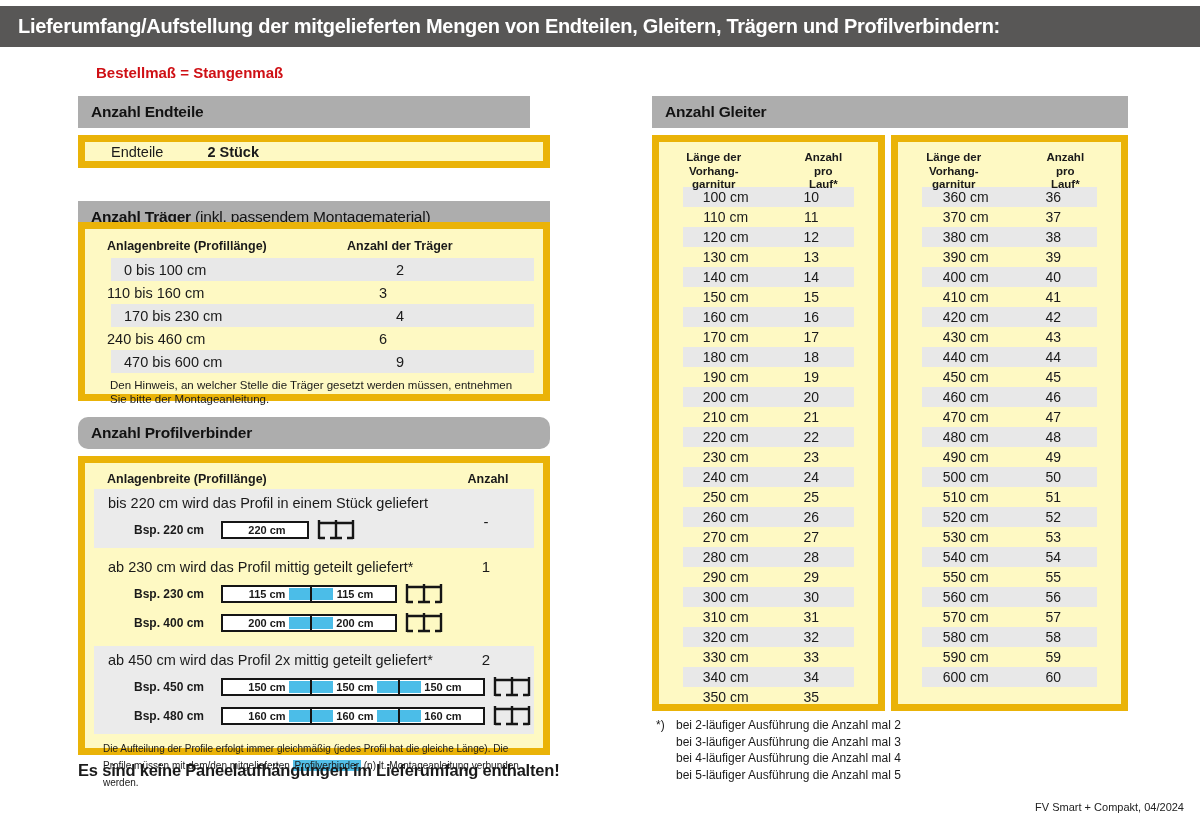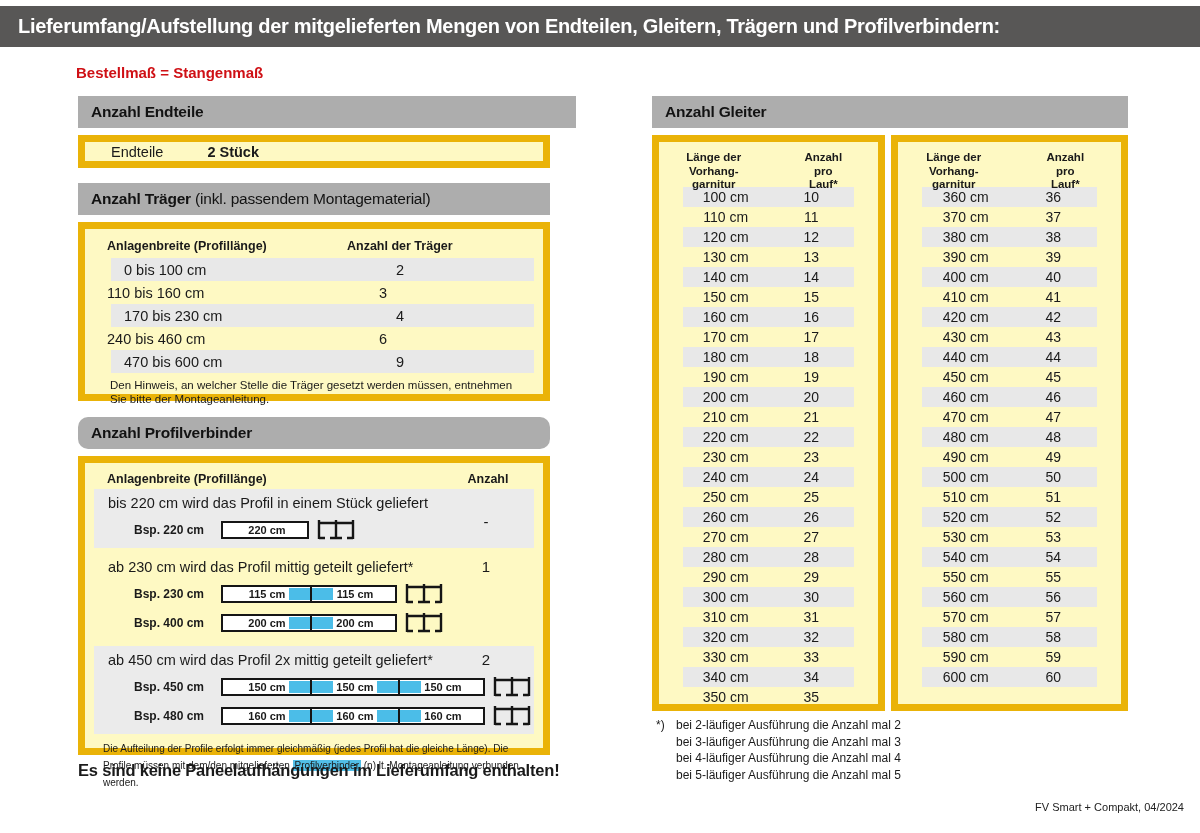--- a/index.html
+++ b/index.html
@@ -4,21 +4,21 @@
 <style>
   * { margin:0; padding:0; box-sizing:border-box; }
   html,body { width:1200px; height:833px; background:#ffffff; overflow:hidden;
     font-family:"Liberation Sans", sans-serif; color:#1a1a1a; }
 
   
   #topbar { position:absolute; left:0; top:6px; width:1200px; height:41px;
     background:#585756; color:#fff; display:flex; align-items:center;
     padding-left:18px; font-size:20px; font-weight:bold; letter-spacing:-0.3px; }
 
-  #subtitle { position:absolute; left:76px; top:64px; color:#cf1015;
+  #subtitle { position:absolute; left:96px; top:64px; color:#cf1015;
     font-weight:bold; font-size:15px; }
 
   
   .sec-h { position:absolute; height:32px; background:#adadad; color:#121212;
     display:flex; align-items:center; padding-left:13px; font-size:15.5px;
     font-weight:bold; letter-spacing:-0.2px; }
   .sec-h .light { font-weight:normal; white-space:pre; }
 
   
   .box { position:absolute; background:#fef9c3; border:7px solid #eab308; }
@@ -83,30 +83,30 @@
 </style>
 </head>
 <body>
 
 <div id="topbar">
   <span>Lieferumfang/Aufstellung der mitgelieferten Mengen von Endteilen, Gleitern, Trägern und Profilverbindern:</span>
 </div>
 
 <div id="subtitle">Bestellmaß = Stangenmaß</div>
 
-<div class="sec-h" style="left:78px; top:96px; width:498px;">
+<div class="sec-h" style="left:78px; top:96px; width:452px;">
   <span>Anzahl Endteile</span>
 </div>
 
 <div class="box" id="box-endteile">
   <span class="lab">Endteile</span>
   <span class="val">2 Stück</span>
 </div>
 
-<div class="sec-h" style="left:78px; top:183px; width:472px;">
+<div class="sec-h" style="left:78px; top:201px; width:472px;">
   <span>Anzahl Träger</span>
     <span class="light"> (inkl. passendem Montagematerial)</span>
 </div>
 
 <div class="box" id="box-traeger">
   <div class="t-head">
     <span class="c1">Anlagenbreite (Profillänge)</span>
     <span class="c2">Anzahl der Träger</span>
   </div>
   <div>

